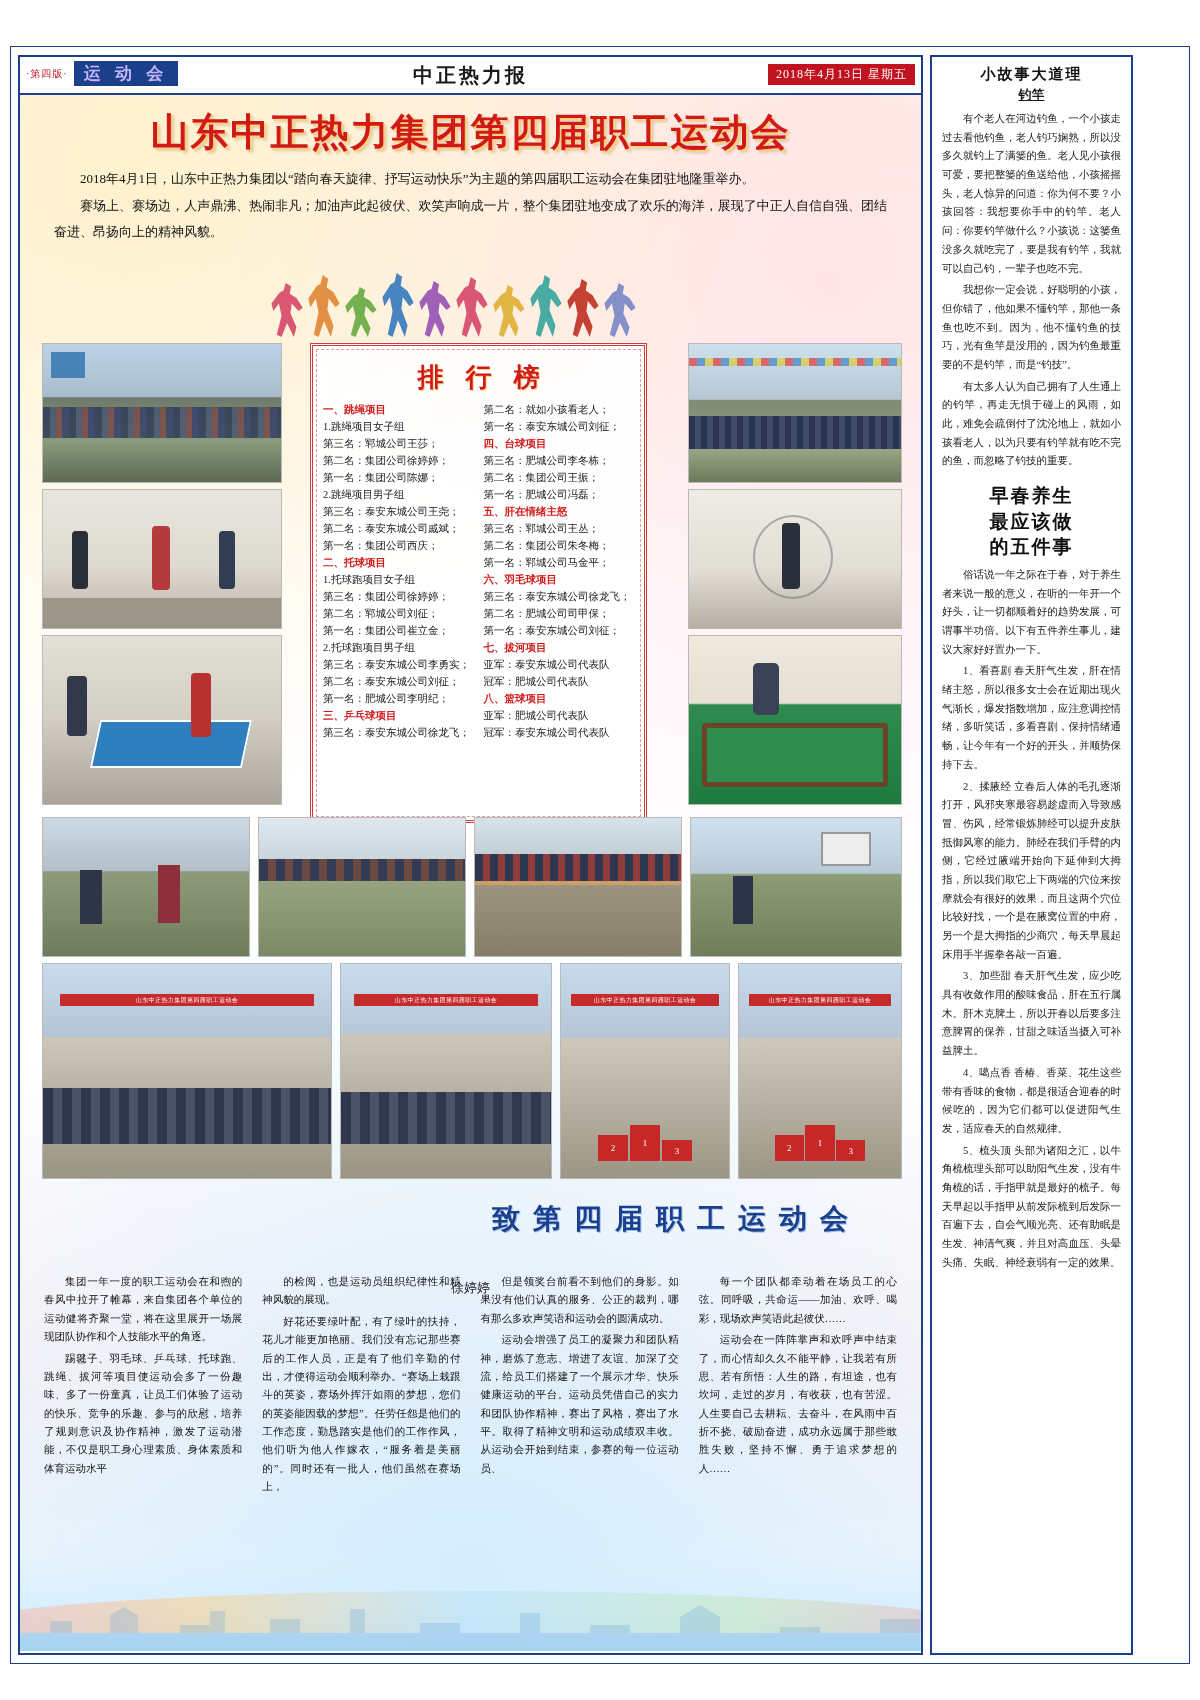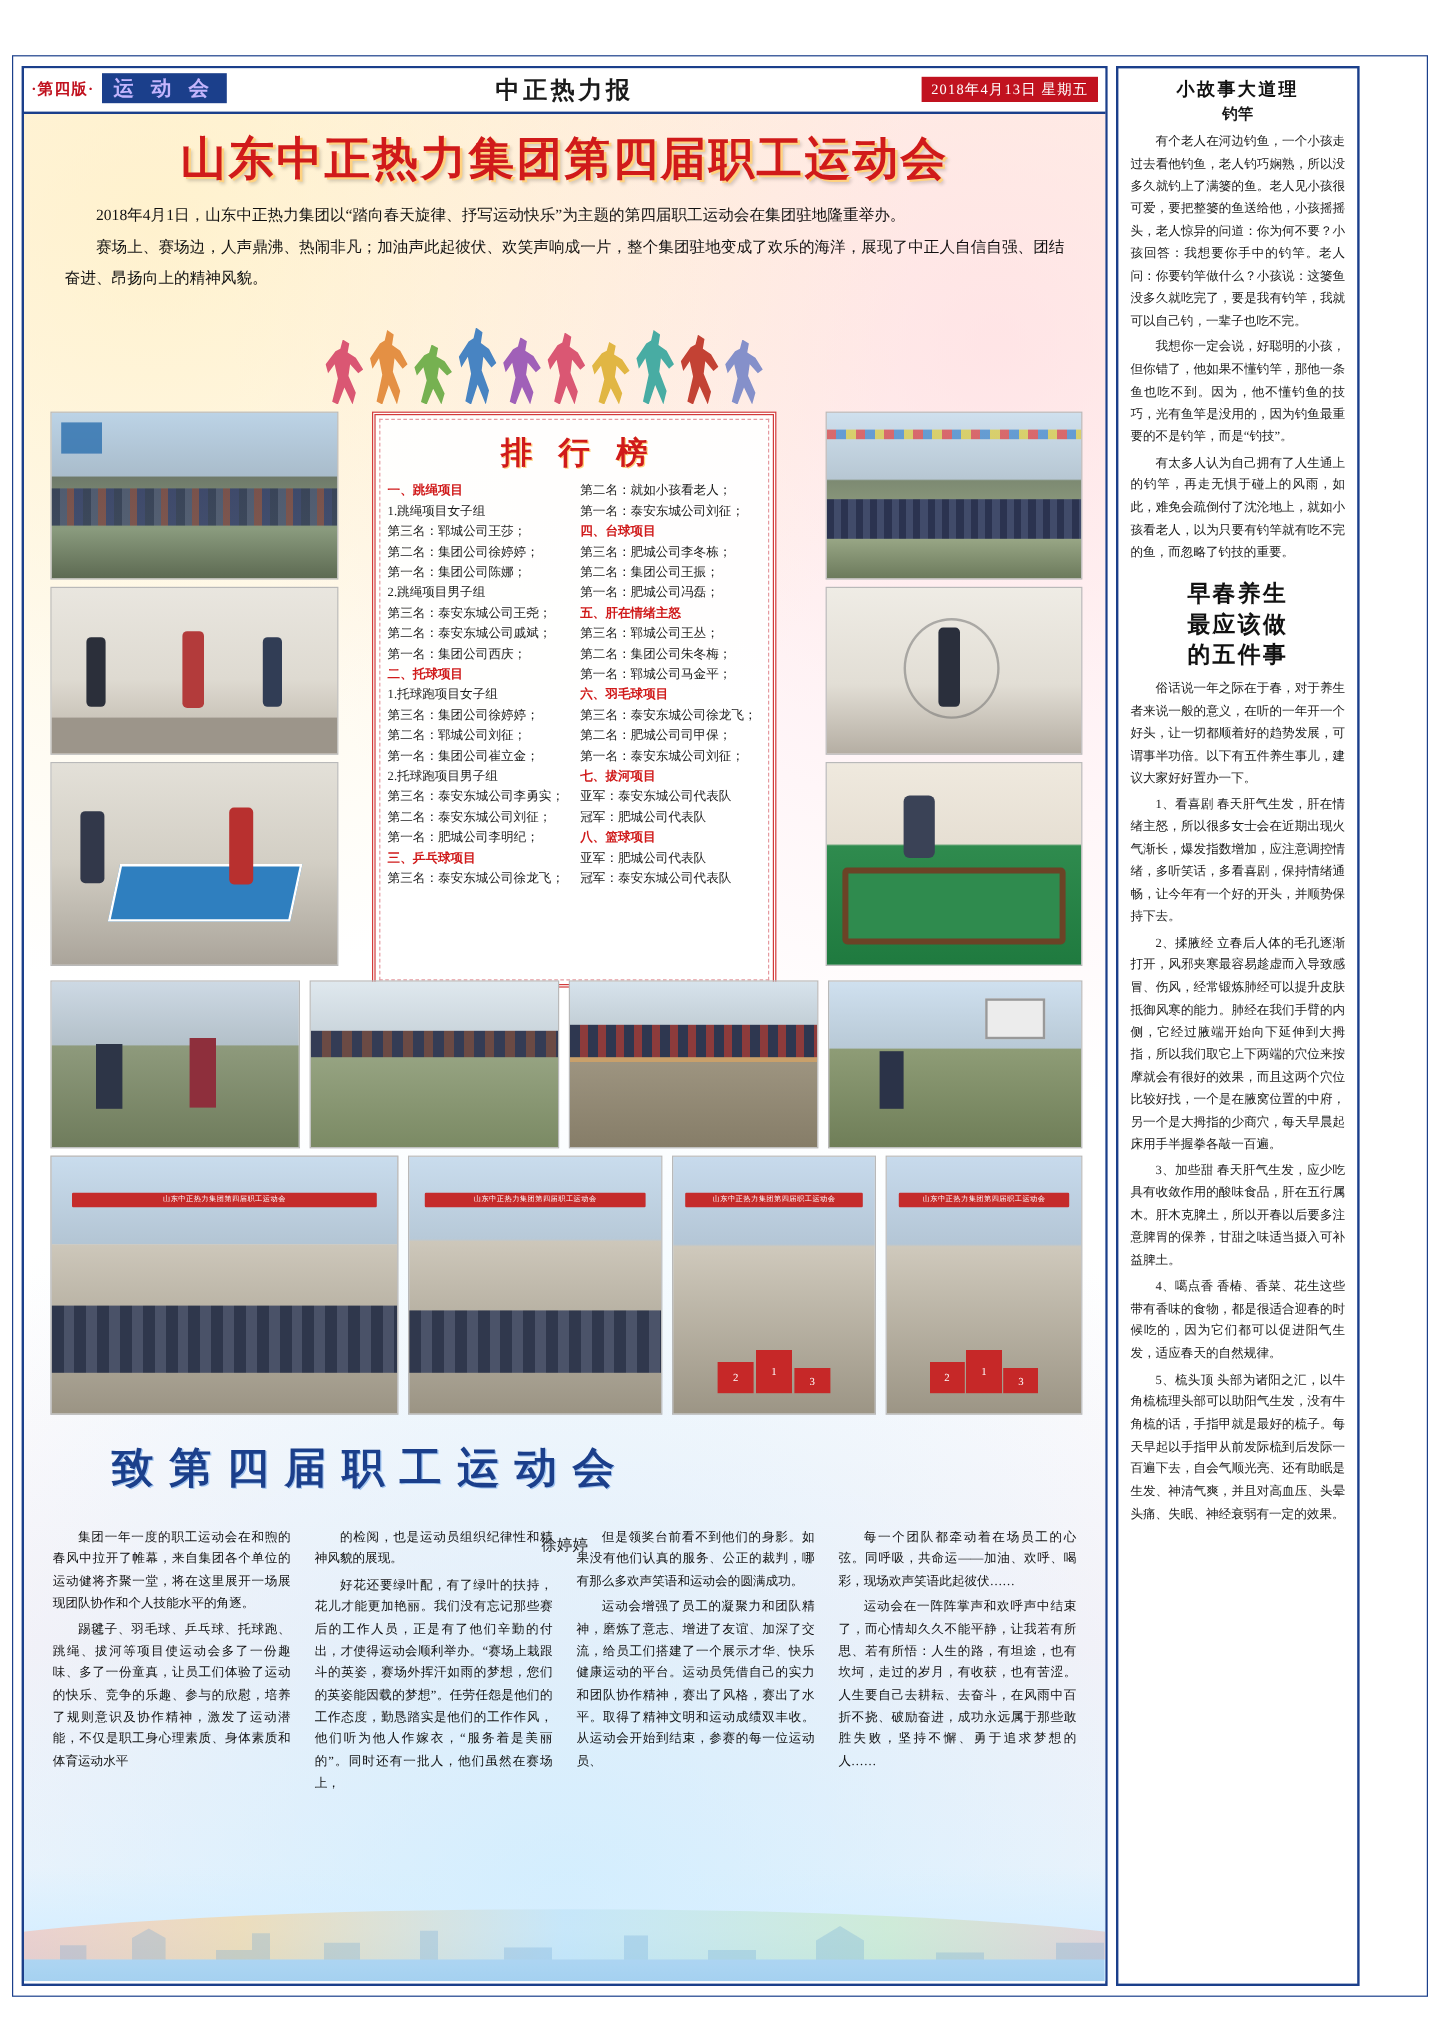--- a/index.html
+++ b/index.html
@@ -33,21 +33,21 @@
     height: 38px;
     background: linear-gradient(to right, #ffffff 0%, #ffffff 60%, #ffffff 100%);
     border-bottom: 2px solid #1b3f8b;
     box-sizing: border-box;
   }
   .mh-left {
     position: absolute; left: 6px; top: 4px;
     display: flex; align-items: center; gap: 6px;
   }
   .mh-edition {
-    font-size: 13px; font-weight: bold; color: #c1121f;
+    font-size: 10px; font-weight: normal; color: #c1121f;
     letter-spacing: 1px;
   }
   .mh-section {
     background: #1b3f8b; color: #c4b5fd;
     font-size: 17px; font-weight: bold;
     padding: 1px 10px; letter-spacing: 5px;
   }
   .mh-title {
     position: absolute; left: 0; right: 0; top: 5px;
     text-align: center;
@@ -153,22 +153,22 @@
     font-size: 10.5px;
     line-height: 1.62;
   }
   .rank-cols > div { flex: 1; }
   .cat { color: #d01a1a; font-weight: bold; }
 
   
   .poem-title {
     position: absolute;
     left: 60px; right: 60px; top: 1105px;
-    text-align: left;
-    font-size: 35px; font-weight: bold;
+    text-align: right;
+    font-size: 28px; font-weight: bold;
     letter-spacing: 13px; text-indent: 13px;
     color: #1b3f8b;
     text-shadow: 1px 1px 0 #9fc3ef;
   }
   .poem-author {
     position: absolute;
     left: 0; right: 0; top: 1148px;
     text-align: center;
     font-size: 13px; color: #222; margin-top: 36px;
   }
@@ -218,20 +218,21 @@
     text-align: center;
     font-size: 15px; font-weight: bold;
     letter-spacing: 2px;
     color: #111;
     font-family: "Liberation Serif", serif;
   }
   .side-sub {
     text-align: center;
     font-size: 13px; font-weight: bold;
     margin: 2px 0 6px 0;
+    text-decoration: underline;
   }
   .side-body p {
     margin: 0 0 3px 0;
     font-size: 10.5px;
     line-height: 1.78;
     text-align: justify;
     text-indent: 2em;
   }
   .side-head2 {
     margin: 12px 0 6px 0;

